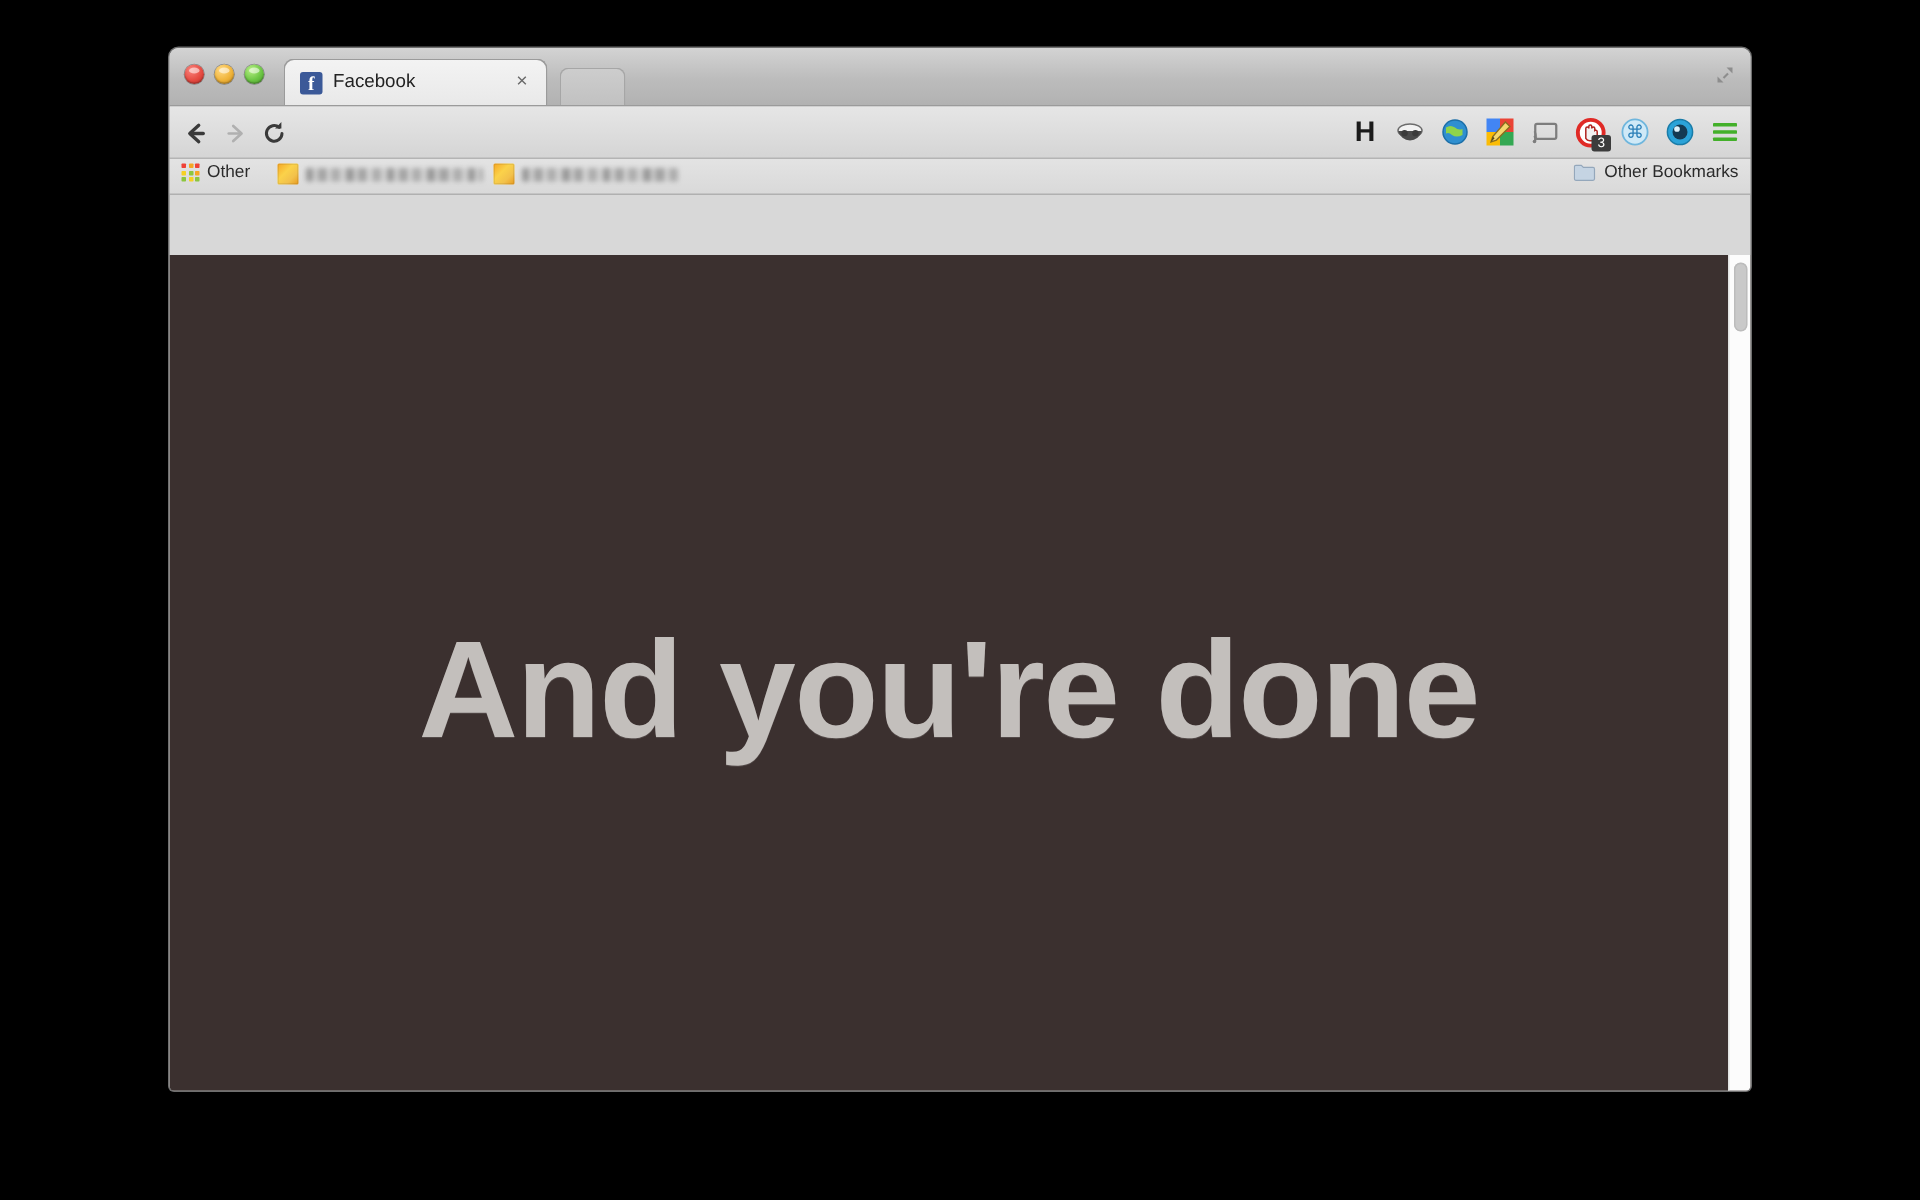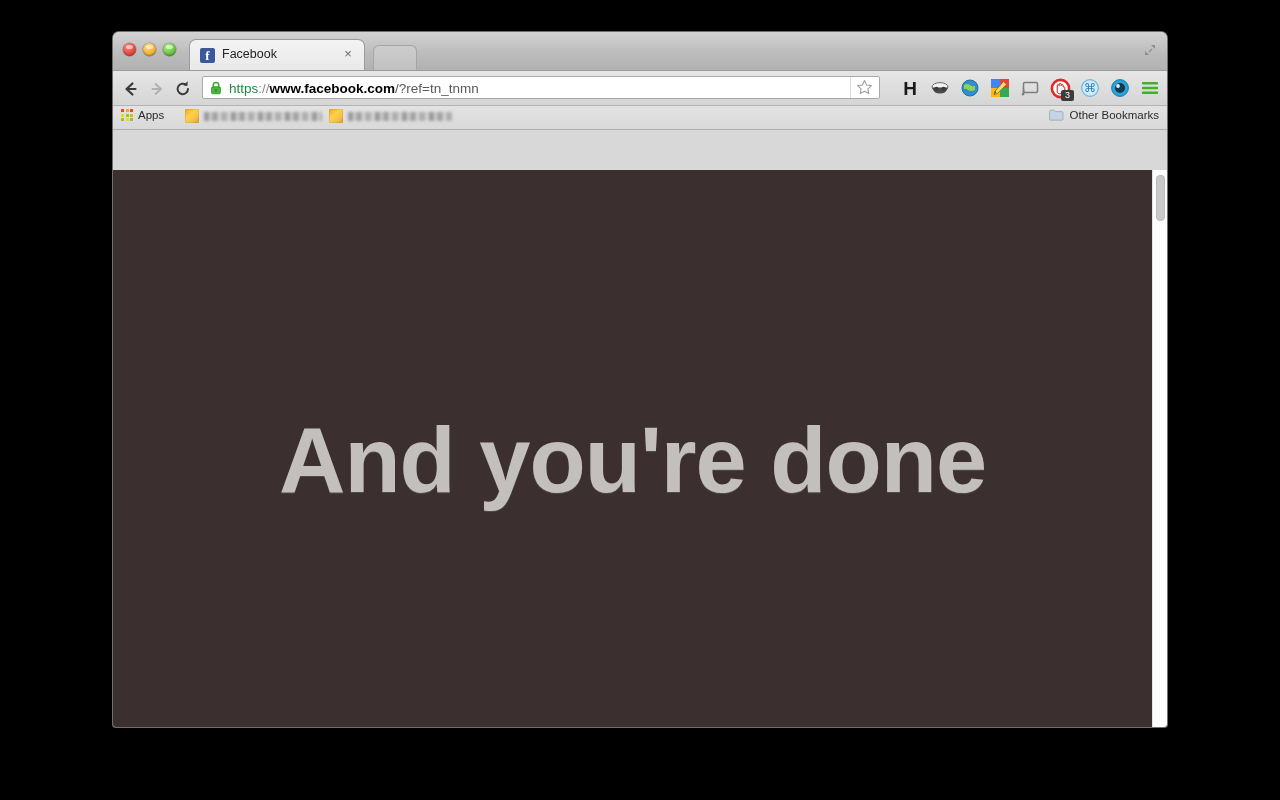--- a/index.html
+++ b/index.html
@@ -367,37 +367,20 @@
         </svg>
       </div>
 
       <div class="navbtn" id="nav-reload">
         <svg width="20" height="20" viewBox="0 0 20 20">
           <path d="M15 10 a5.2 5.2 0 1 1 -1.9 -4.1" fill="none" stroke="#3a3a3a" stroke-width="2" stroke-linecap="round"></path>
           <path d="M14.6 2.3 L14.6 6.6 L10.4 6.6 Z" fill="#3a3a3a"></path>
         </svg>
       </div>
 
-      <div id="omnibox">
-        <div id="lock-icon">
-          <svg width="12" height="14" viewBox="0 0 12 14">
-            <path d="M3.3 6 L3.3 4.1 a2.7 2.7 0 0 1 5.4 0 L8.7 6" fill="none" stroke="#3fa72f" stroke-width="1.5"></path>
-            <rect x="1.6" y="5.8" width="8.8" height="7" rx="1.2" fill="#49b83a" stroke="#2f8a24" stroke-width="0.8"></rect>
-            <rect x="5.3" y="8" width="1.4" height="2.8" rx="0.6" fill="#2b7a1f"></rect>
-          </svg>
-        </div>
-        <div id="url-text">
-          <span class="scheme">https</span><span class="sep">://</span><span class="host">www.facebook.com</span><span class="path">/?ref=tn_tnmn</span>
-        </div>
-        <div id="star-cell">
-          <svg width="17" height="17" viewBox="0 0 17 17" style="margin:2px 0 0 5px">
-            <path d="M8.5 1.6 L10.6 6 L15.4 6.6 L11.9 9.9 L12.8 14.6 L8.5 12.3 L4.2 14.6 L5.1 9.9 L1.6 6.6 L6.4 6 Z" fill="none" stroke="#9d9d9d" stroke-width="1.1" stroke-linejoin="round"></path>
-          </svg>
-        </div>
-      </div>
 
       <div id="ext-bar">
 
         <div class="ext">
           <span style="font-weight:bold;font-size:19px;color:#1b1b1b;line-height:1;">H</span>
         </div>
 
         <div class="ext">
           <svg width="22" height="22" viewBox="0 0 22 22">
             <ellipse cx="11" cy="10" rx="8" ry="4.4" fill="#f2f2f2" stroke="#6b6b6b" stroke-width="1"></ellipse>
@@ -476,21 +459,21 @@
           <i style="background:#ef4136"></i>
             <i style="background:#f6a623"></i>
             <i style="background:#ef4136"></i>
           <i style="background:#f6d123"></i>
             <i style="background:#8cc63f"></i>
             <i style="background:#f6a623"></i>
           <i style="background:#8cc63f"></i>
             <i style="background:#f6d123"></i>
             <i style="background:#8cc63f"></i>
         </div>
-        <span id="apps-label">Apps</span>
+        <span id="apps-label">Other</span>
       </div>
 
       <div class="bookmark" id="bookmark-0">
         <div class="bm-favicon"></div>
         <div class="bm-blur"></div>
       </div>
 
       <div class="bookmark" id="bookmark-1">
         <div class="bm-favicon"></div>
         <div class="bm-blur"></div>

